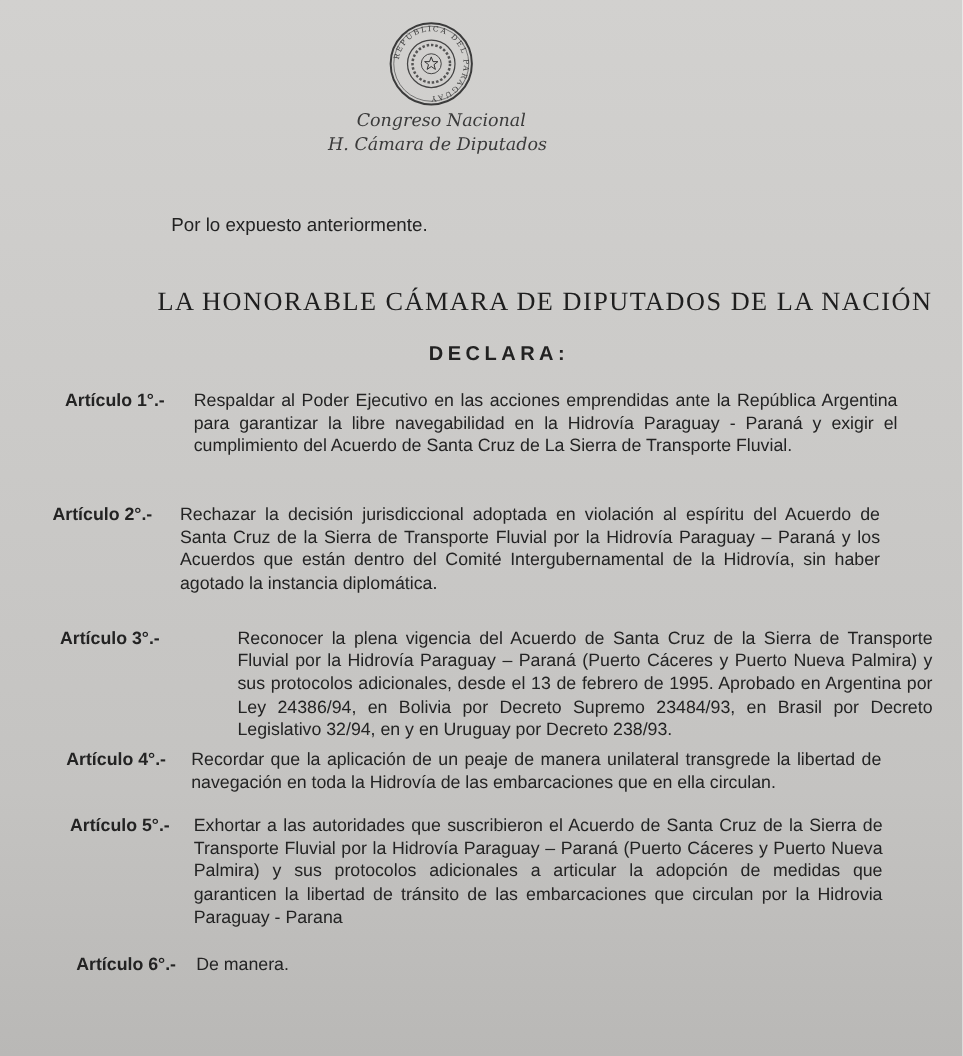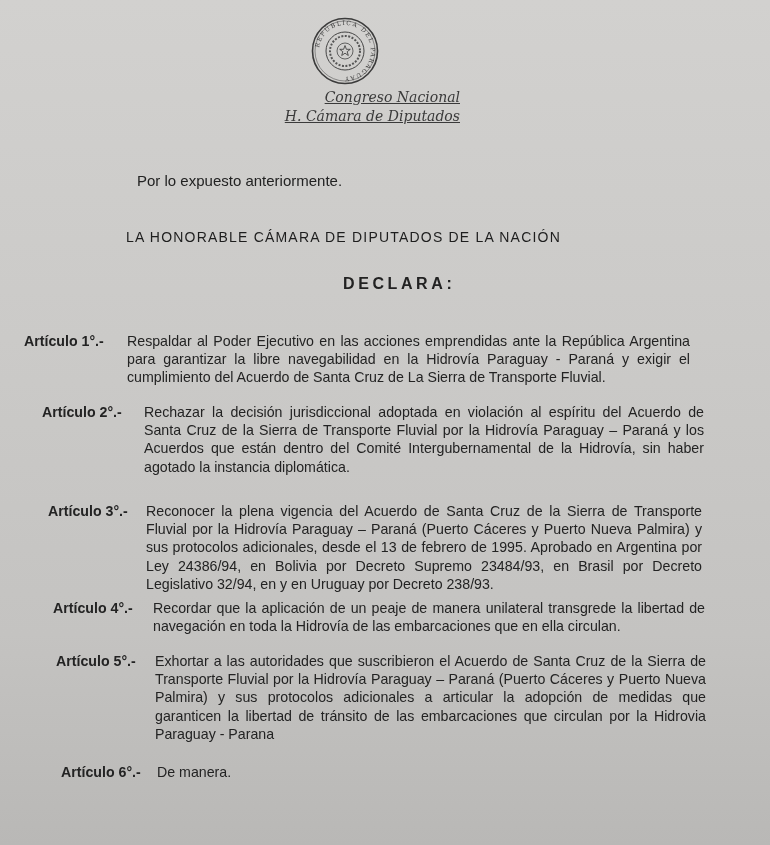--- a/index.html
+++ b/index.html
@@ -8,45 +8,46 @@
       background: linear-gradient(180deg, #d2d1cf 0%, #cbcac8 40%, #c4c3c1 75%, #b9b8b6 100%);
       font-family: "Liberation Sans", sans-serif;
       color: #1f1f1f;
       position: relative;
     }
     .page { position: absolute; left: 0; top: 0; width: 770px; height: 845px; }
     .seal {
       position: absolute; left: 311px; top: 17px; width: 68px; height: 68px;
     }
     .letterhead {
-      position: absolute; left: 240px; top: 88px; width: 220px; text-align: right;
+      position: absolute; left: 240px; top: 88px; width: 220px; text-align: center;
       font-family: "DejaVu Serif", serif; font-style: italic; color: #3a3a3a;
-      font-size: 14px; line-height: 19px; text-decoration: underline;
+      font-size: 14px; line-height: 19px;
     }
     .letterhead .l1 { padding-left: 6px; }
     .intro { position: absolute; left: 137px; top: 172px; font-size: 15px; color: #222; }
     .chamber {
-      position: absolute; left: 126px; top: 229px; font-size: 14px; letter-spacing: 1.2px;
+      position: absolute; left: 126px; top: 229px; font-size: 21px; letter-spacing: 1.2px;
       color: #1e1e1e;
+      font-family: Liberation Serif, serif;
     }
     .declara {
       position: absolute; left: 343px; top: 275px; font-size: 16px; letter-spacing: 3.6px; font-weight: bold; color: #222;
     }
     .article { position: absolute; display: flex; font-size: 14.2px; line-height: 18.2px; color: #232323; }
     .article .label { font-weight: bold; white-space: nowrap; }
     .article .body { text-align: justify; }
-    .a1 { left: 24px; top: 312px; margin-top: 20px; }
+    .a1 { left: 52px; top: 312px; }
     .a1 .label { width: 103px; }
     .a1 .body { width: 563px; }
     .a2 { left: 42px; top: 403px; }
     .a2 .label { width: 102px; }
     .a2 .body { width: 560px; }
     .a3 { left: 48px; top: 502px; }
     .a3 .label { width: 98px; }
-    .a3 .body { width: 556px; }
+    .a3 .body { width: 556px; margin-left: 44px; }
     .a4 { left: 53px; top: 599px; }
     .a4 .label { width: 100px; }
     .a4 .body { width: 552px; }
     .a5 { left: 56px; top: 652px; }
     .a5 .label { width: 99px; }
     .a5 .body { width: 551px; }
     .a6 { left: 61px; top: 763px; }
     .a6 .label { width: 96px; }
   </style>
 </head>

